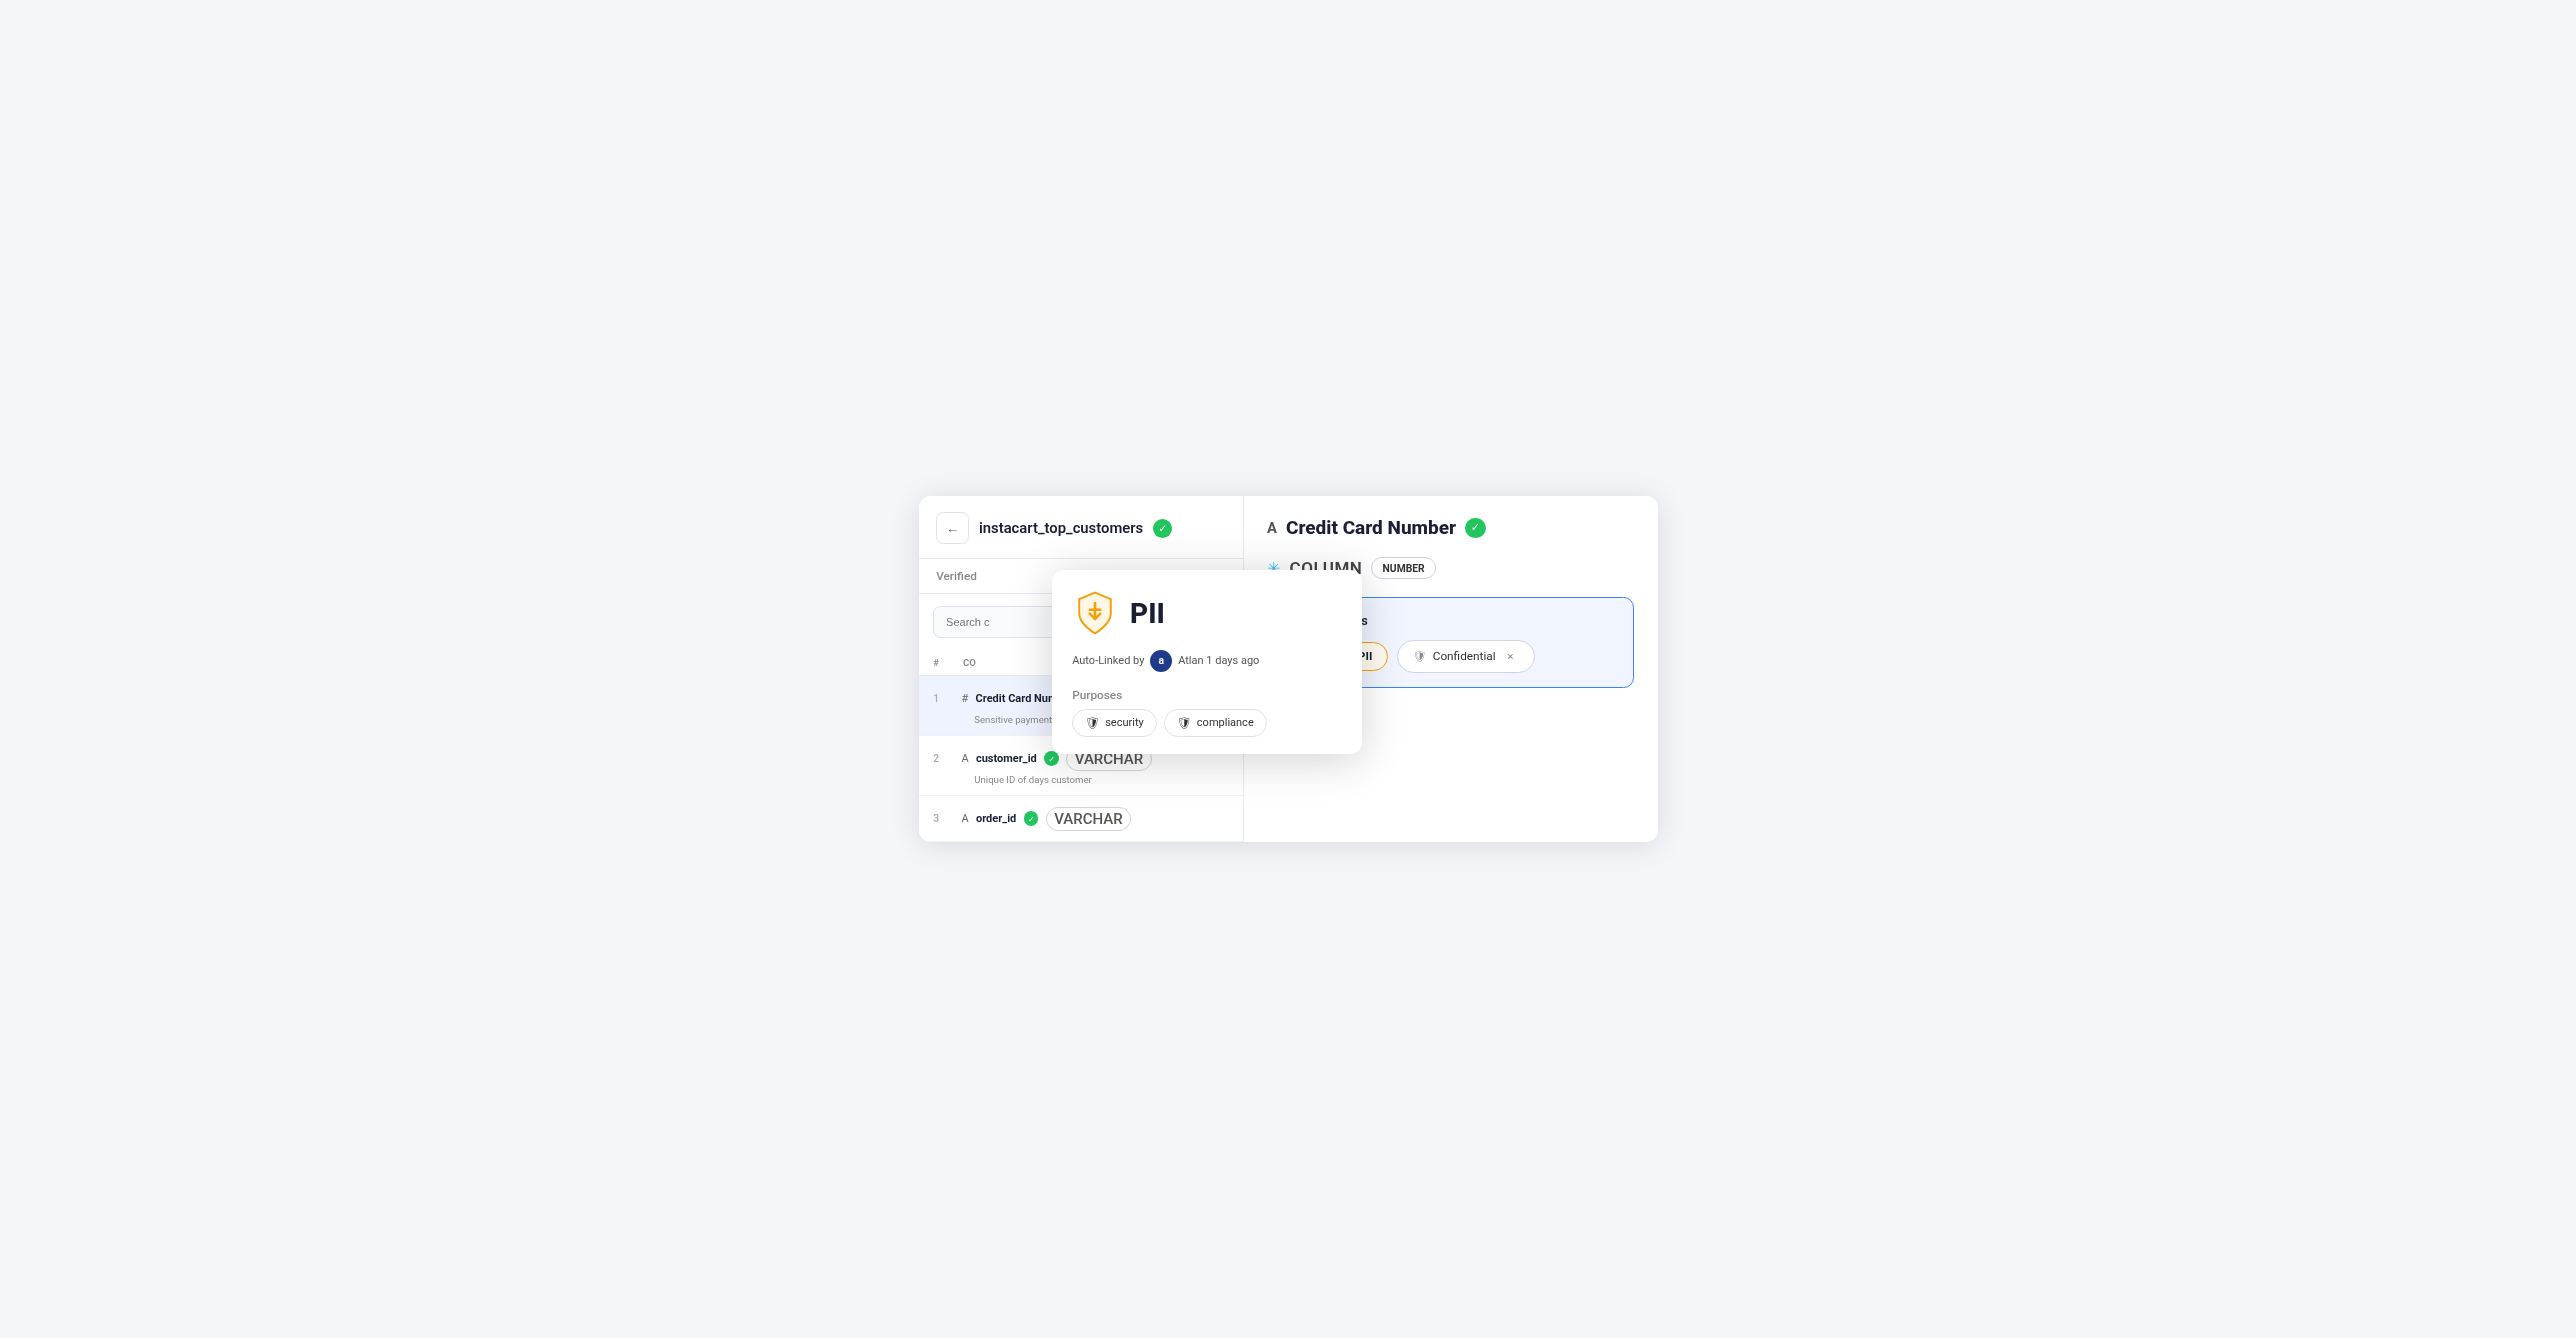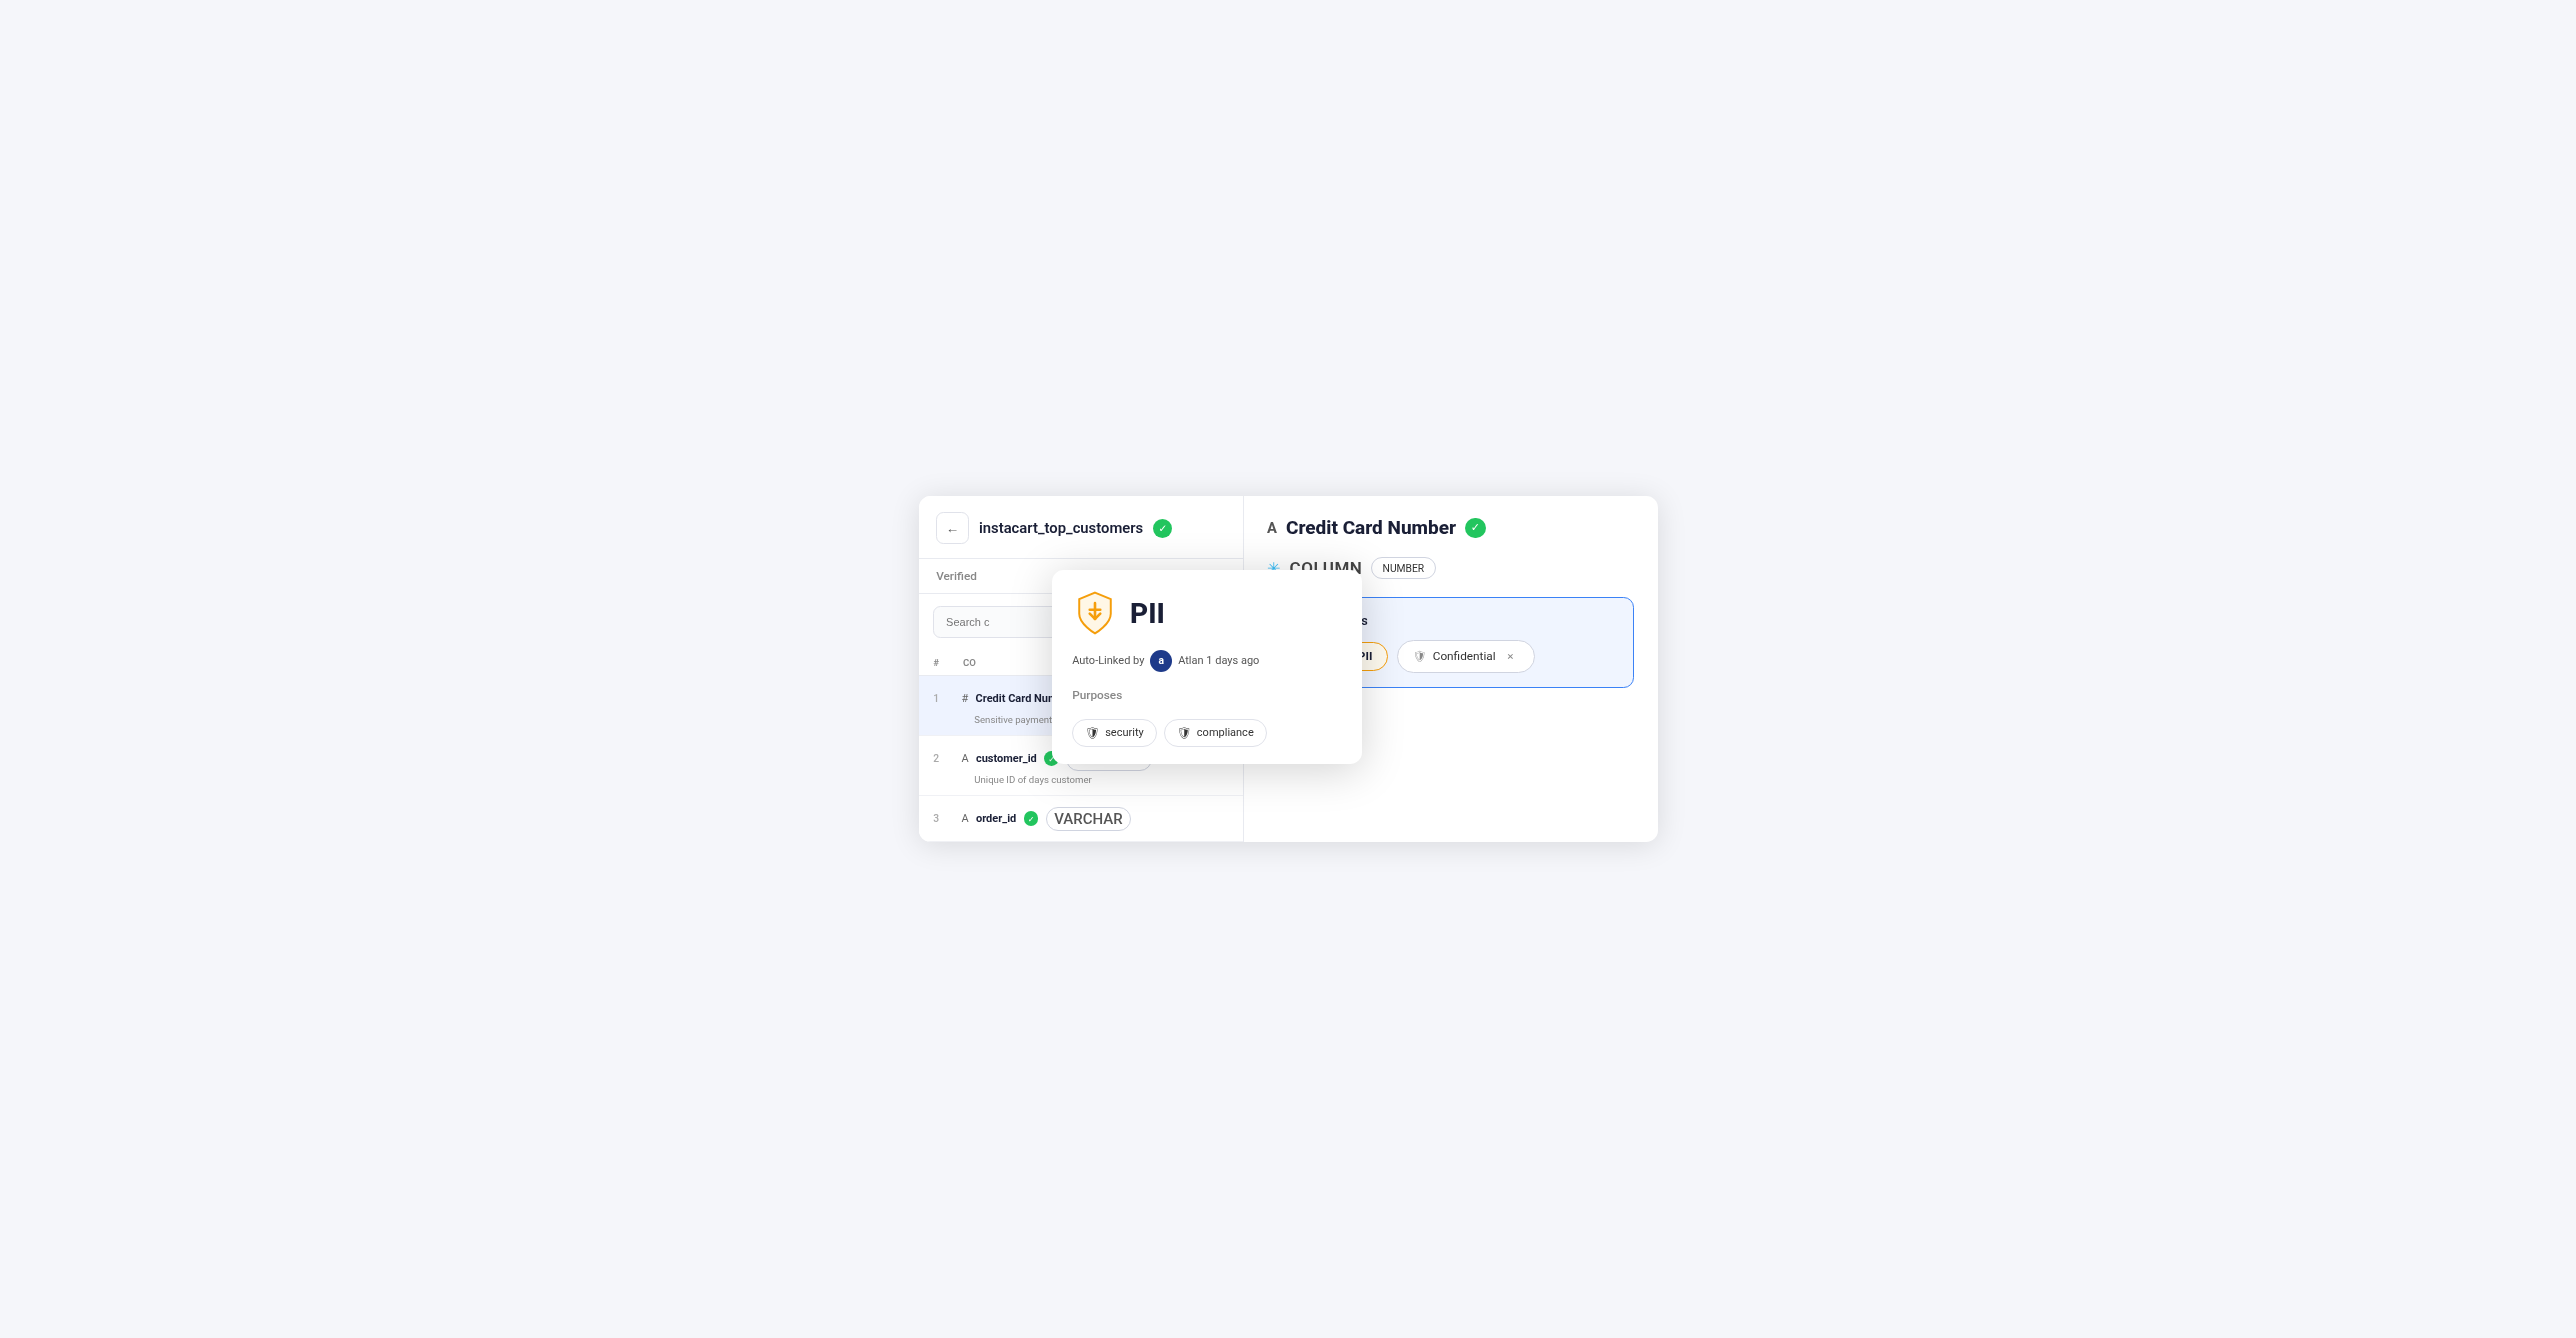--- a/index.html
+++ b/index.html
@@ -241,21 +241,21 @@
       color: #fff;
       font-size: 10.3px;
       font-weight: 700;
       flex-shrink: 0;
     }
 
     .pii-purposes-title {
       font-size: 11.8px;
       color: #888;
       font-weight: 500;
-      margin-bottom: 17px;
+      margin-bottom: 7px;
     }
 
     .purposes-tags {
       display: flex;
       gap: 7.4px;
       flex-wrap: wrap;
     }
 
     .purpose-tag {
       display: flex;
@@ -329,21 +329,21 @@
       color: #444;
       letter-spacing: 0.03em;
     }
 
     .meta-tag {
       padding: 3.7px 10.3px;
       border: 1.1px solid #d0d4e0;
       border-radius: 14.8px;
       font-size: 10.3px;
       color: #333;
-      font-weight: 400;
+      font-weight: 700;
     }
 
     .classifications-card {
       border: 1.5px solid #3b82f6;
       border-radius: 10.3px;
       padding: 14.8px 16.2px;
       background: #f0f5ff;
     }
 
     .classifications-title {

